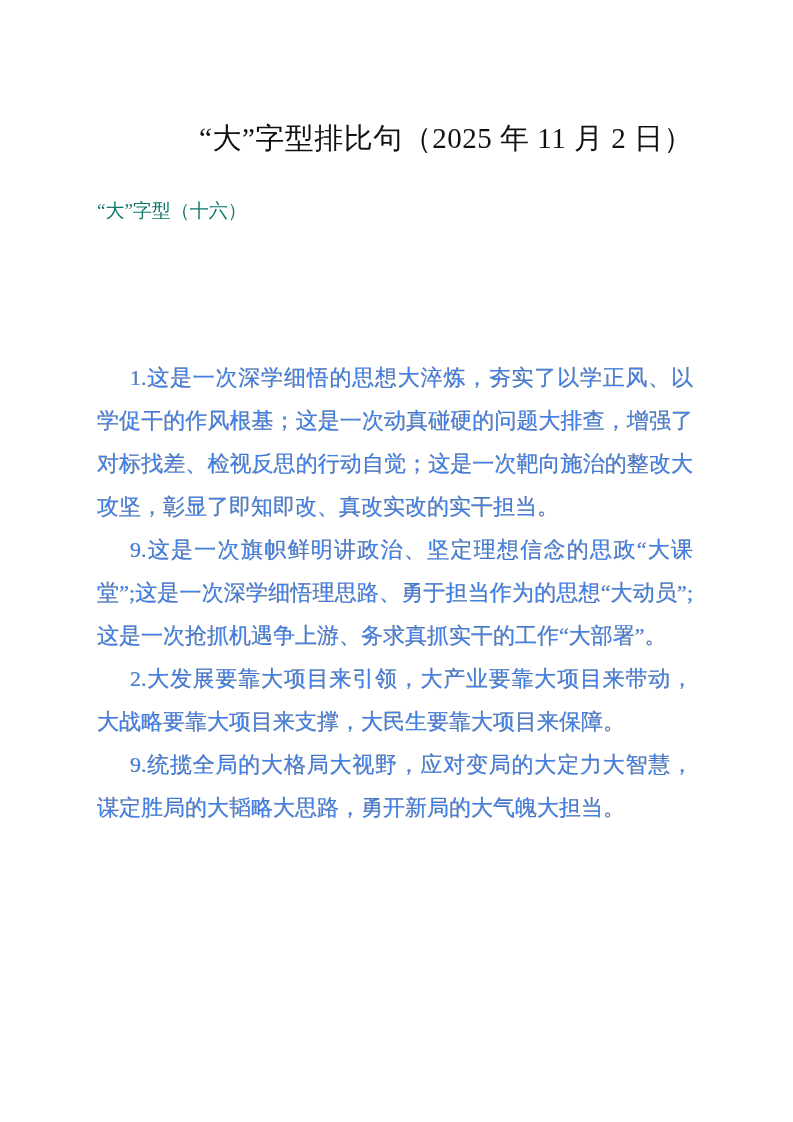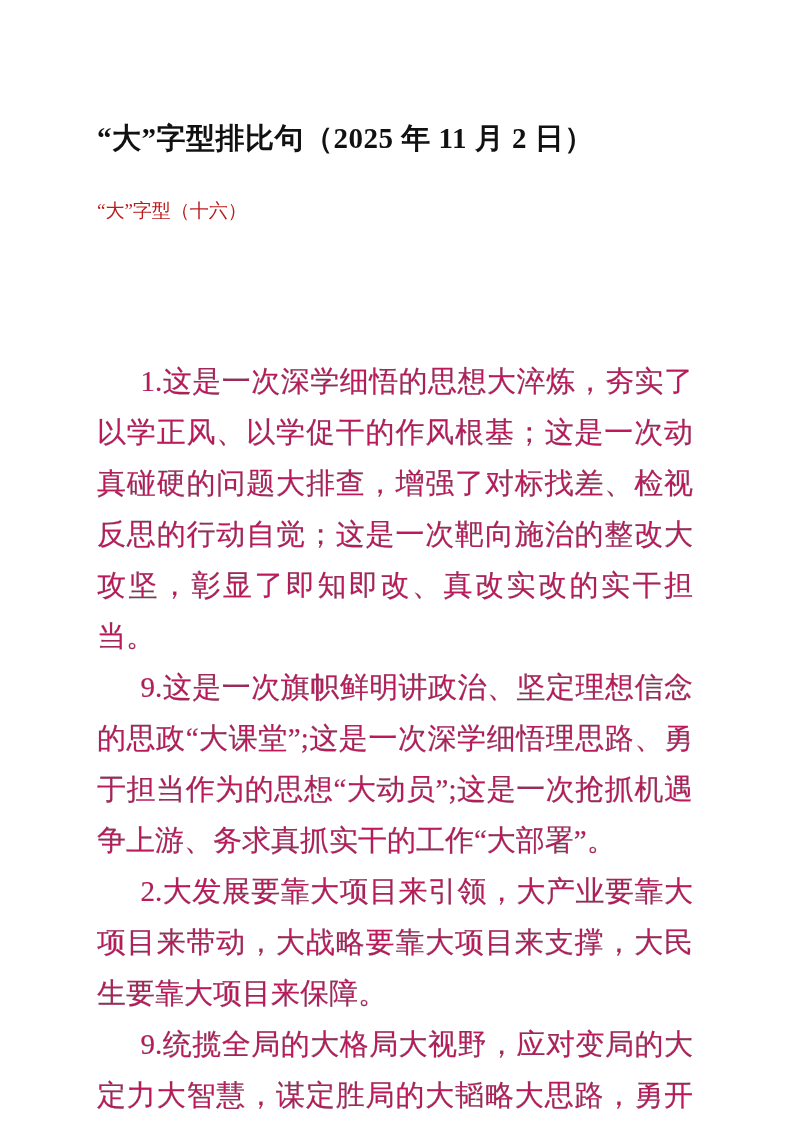--- a/index.html
+++ b/index.html
@@ -14,44 +14,44 @@
     margin: 0 auto;
     background: #ffffff;
     overflow: hidden;
     color: #1a1a1a;
   }
   .content {
     padding: 118px 100px 0 97px; 
   }
   .doc-title {
     font-size: 29px;
-    font-weight: bold;
+    font-weight: normal;
     line-height: 40px;
-    text-align: left;
+    text-align: right;
     color: #111111;
     letter-spacing: 0.5px;
     font-family: "Liberation Serif", "DejaVu Serif", serif;
   }
   .doc-subtitle {
     margin-top: 40px;
     font-size: 19px;
     line-height: 26px;
     text-align: left;
-    color: #b91c1c;
+    color: #0f766e;
     font-weight: normal;
   }
   .doc-body {
     margin-top: 132px;
   }
   .doc-body p {
-    font-size: 29px;
-    line-height: 51px;
+    font-size: 22px;
+    line-height: 43px;
     text-align: justify;
     text-indent: 1.5em;
-    color: #be185d;
+    color: #3b82f6;
     font-weight: normal;
     
     -webkit-text-stroke: 0.2px #555555;
   }
 </style>
 </head>
 <body>
 
 <div class="page">
   <div class="content">

